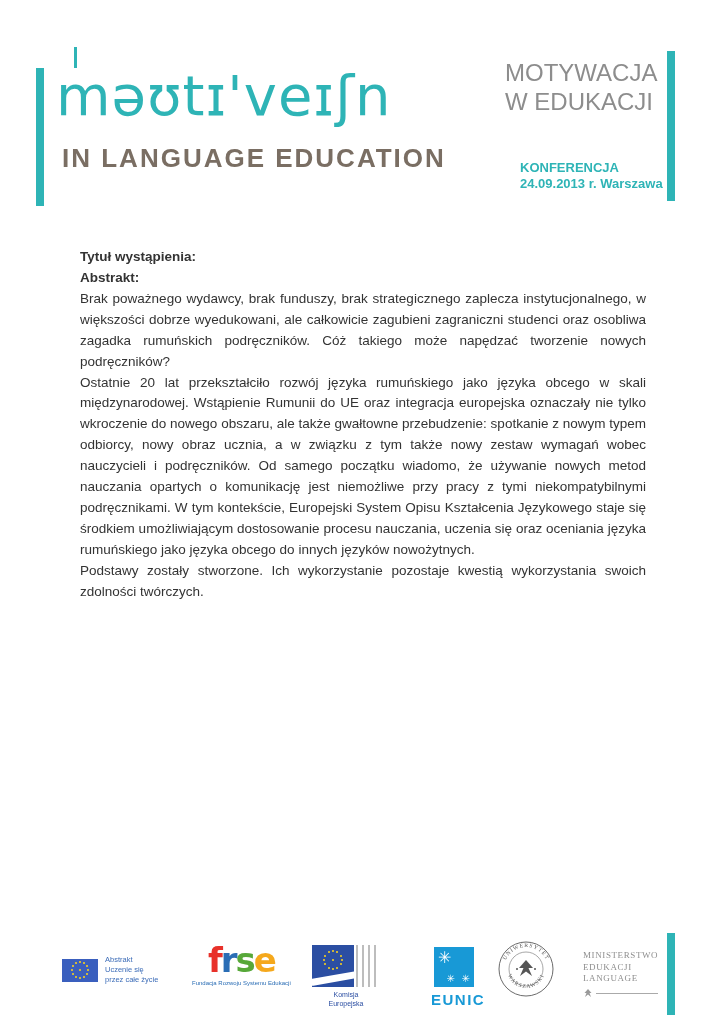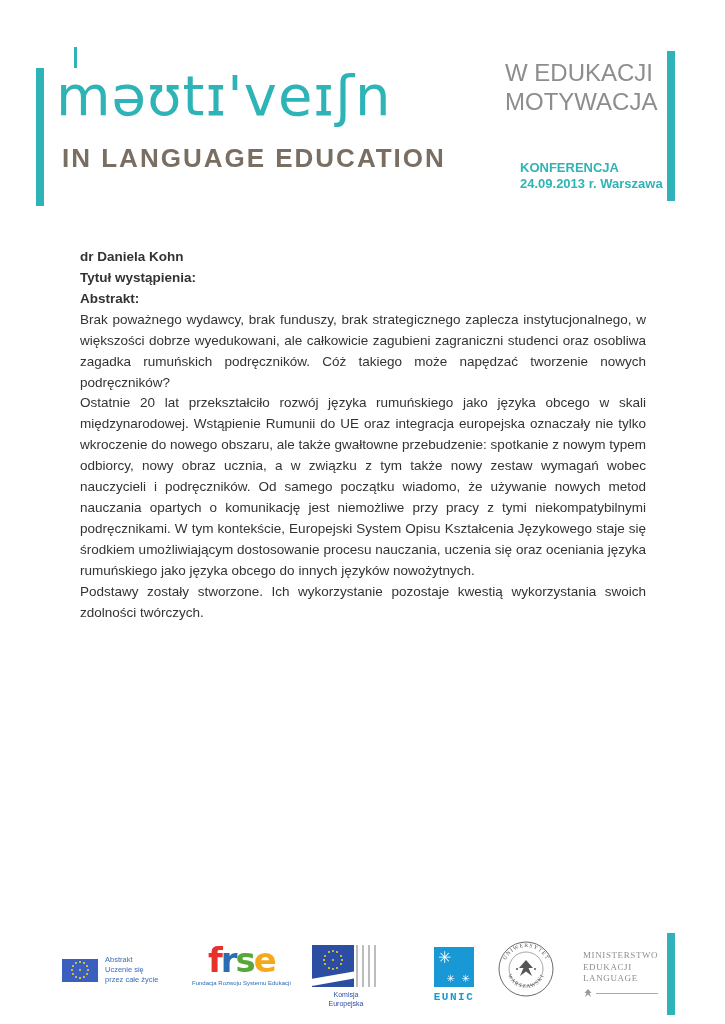--- a/index.html
+++ b/index.html
@@ -55,21 +55,21 @@
   .ec-flag::after{content:"";position:absolute;left:-3px;bottom:5px;width:50px;height:7px;
                   background:#ffffff;transform:rotate(-10deg);border-radius:4px;}
   .ec-stripes{width:24px;height:42px;margin-left:2px;
               background:repeating-linear-gradient(90deg,#bdbdbd 0 2px,transparent 2px 6px);}
   .ec-caption{font-size:7px;color:#2b4ea2;margin-top:3px;line-height:1.3;}
 
   .logo-eunic{position:absolute;left:431px;top:936px;text-align:center;width:46px;}
   .eunic-box{position:relative;width:40px;height:40px;background:#1899d6;margin:0 auto;}
   .eunic-box::before{content:"✳";position:absolute;left:4px;top:1px;color:#fff;font-size:16px;}
   .eunic-box::after{content:"✳ ✳";position:absolute;right:2px;bottom:3px;color:#fff;font-size:10px;letter-spacing:2px;}
-  .eunic-label{font-size:11px;font-weight:bold;color:#1899d6;letter-spacing:1.5px;margin-top:4px;font-family:Liberation Mono, monospace;}
+  .eunic-label{font-size:15px;font-weight:bold;color:#1899d6;letter-spacing:1.5px;margin-top:4px;}
 
   .logo-uw{position:absolute;left:497px;top:929px;}
 
   .logo-men{position:absolute;left:583px;top:939px;font-family:"Liberation Serif",serif;
             color:#8f8f8f;font-size:9px;letter-spacing:0.6px;line-height:1.3;}
   .men-rule{display:flex;align-items:center;gap:3px;margin-top:4px;}
   .men-line{height:1px;background:#aaaaaa;flex:1;}
 </style>
 </head>
 <body>
@@ -78,28 +78,27 @@
 
   <div class="teal-bar bar-tick"></div>
   <div class="teal-bar bar-left"></div>
   <div class="teal-bar bar-right"></div>
   <div class="teal-bar bar-bottom-right"></div>
 
   <div class="logo-main">məʊtɪ'veɪʃn</div>
   <div class="logo-sub">IN LANGUAGE EDUCATION</div>
 
   <div class="conf-title">
+    <div>MOTYWACJA</div>
     <div>W EDUKACJI</div>
-    <div>MOTYWACJA</div>
   </div>
   <div class="conf-label">KONFERENCJA</div>
   <div class="conf-date">24.09.2013 r. Warszawa</div>
 
   <div class="content">
-    <p class="bold">dr Daniela Kohn</p>
 
     <p class="bold mt">Tytuł wystąpienia:</p>
 
     <p class="bold mt">Abstrakt:</p>
     <p class="just">Brak poważnego wydawcy, brak funduszy, brak strategicznego zaplecza instytucjonalnego, w większości dobrze wyedukowani, ale całkowicie zagubieni zagraniczni studenci oraz osobliwa zagadka rumuńskich podręczników. Cóż takiego może napędzać tworzenie nowych podręczników?</p>
     <p class="just">Ostatnie 20 lat przekształciło rozwój języka rumuńskiego jako języka obcego w skali międzynarodowej. Wstąpienie Rumunii do UE oraz integracja europejska oznaczały nie tylko wkroczenie do nowego obszaru, ale także gwałtowne przebudzenie: spotkanie z nowym typem odbiorcy, nowy obraz ucznia, a w związku z tym także nowy zestaw wymagań wobec nauczycieli i podręczników. Od samego początku wiadomo, że używanie nowych metod nauczania opartych o komunikację jest niemożliwe przy pracy z tymi niekompatybilnymi podręcznikami. W tym kontekście, Europejski System Opisu Kształcenia Językowego staje się środkiem umożliwiającym dostosowanie procesu nauczania, uczenia się oraz oceniania języka rumuńskiego jako języka obcego do innych języków nowożytnych.</p>
     <p class="just">Podstawy zostały stworzone. Ich wykorzystanie pozostaje kwestią wykorzystania swoich zdolności twórczych.</p>
   </div>
 
   <div class="logo-eu">

